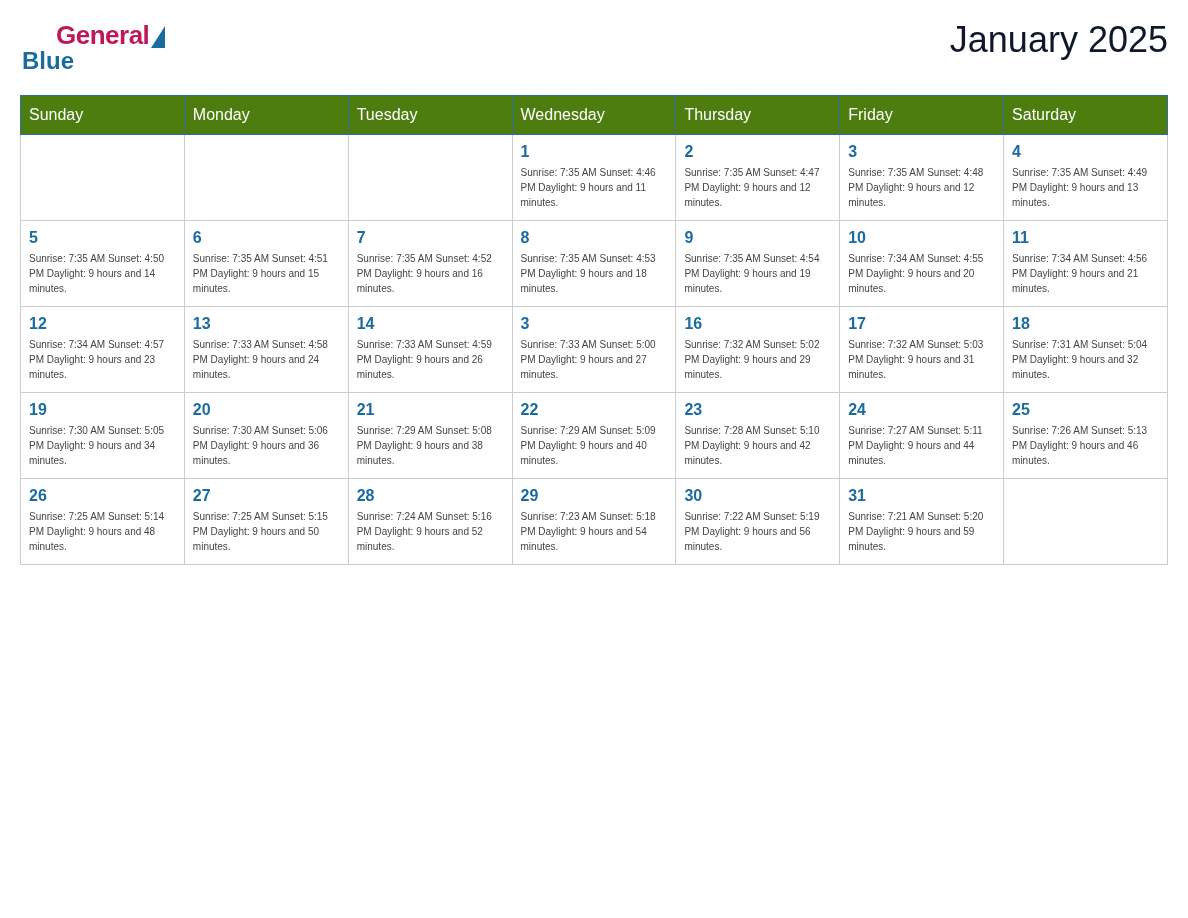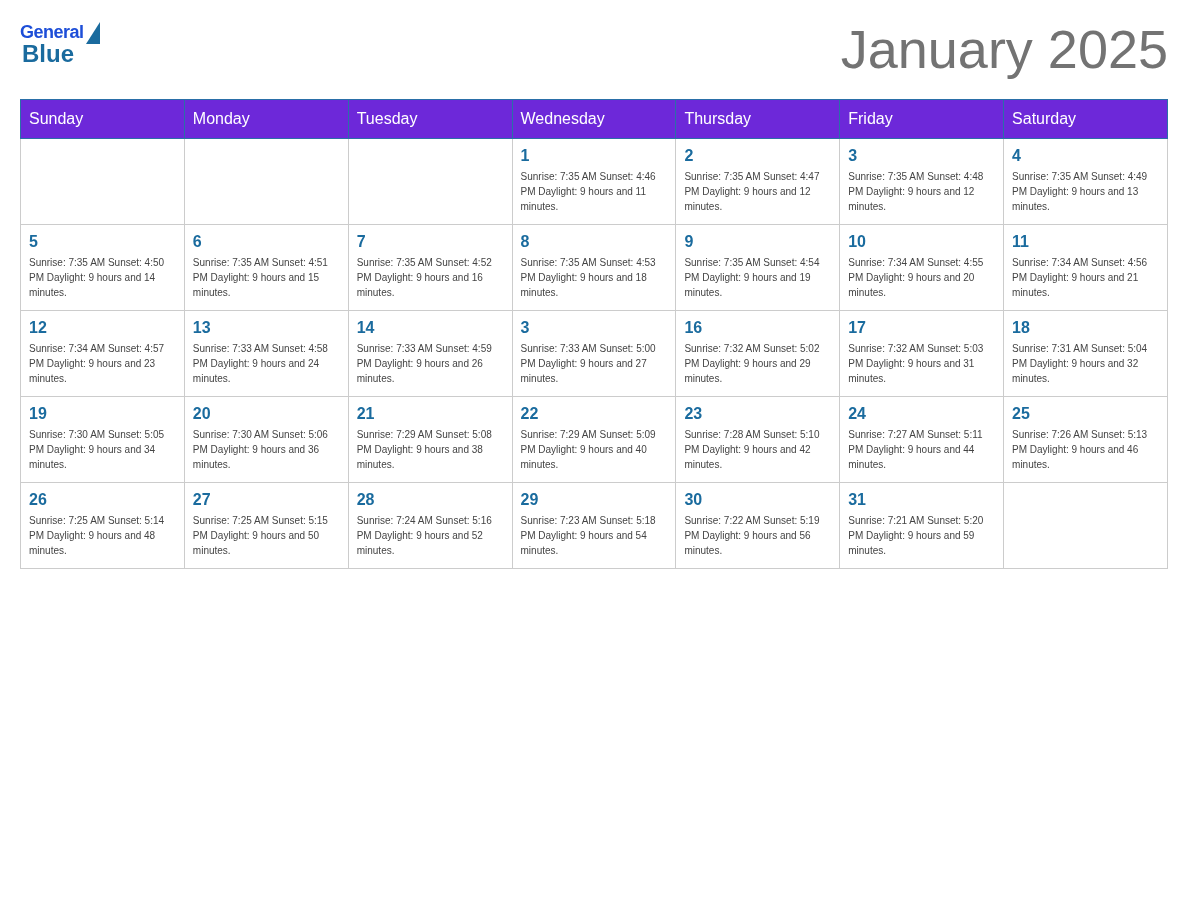--- a/index.html
+++ b/index.html
@@ -19,24 +19,25 @@
     .logo {
       display: flex;
       flex-direction: column;
       align-items: flex-start;
     }
     .logo-top {
       display: flex;
       align-items: center;
     }
     .logo-text-general {
-      font-size: 18px;
+      font-size: 26px;
       font-weight: bold;
-      color: #1d4ed8;
+      color: #be185d;
       letter-spacing: -0.5px;
+      margin-left: 36px;
     }
     .logo-triangle {
       width: 0;
       height: 0;
       border-left: 14px solid transparent;
       border-right: 0px solid transparent;
       border-bottom: 22px solid #1a6b9e;
       margin-left: 2px;
       margin-top: 2px;
     }
@@ -44,37 +45,37 @@
       font-size: 24px;
       font-weight: bold;
       color: #1a6b9e;
       margin-top: -4px;
       margin-left: 2px;
     }
     .title-block {
       text-align: right;
     }
     .calendar-title {
-      font-size: 54px;
+      font-size: 36px;
       font-weight: normal;
-      color: #737373;
+      color: #0f172a;
       line-height: 1.1;
     }
     .calendar-subtitle {
       font-size: 22px;
       color: #555;
       margin-top: 4px;
     }
     .calendar-table {
       width: 100%;
       border-collapse: collapse;
       border: 1px solid #ccc;
     }
     .calendar-table th {
-      background-color: #6d28d9;
+      background-color: #4d7c0f;
       color: #fff;
       font-size: 16px;
       font-weight: normal;
       padding: 10px 8px;
       text-align: left;
       border: 1px solid #2a6fa8;
     }
     .calendar-table td {
       vertical-align: top;
       padding: 8px 8px 10px 8px;

